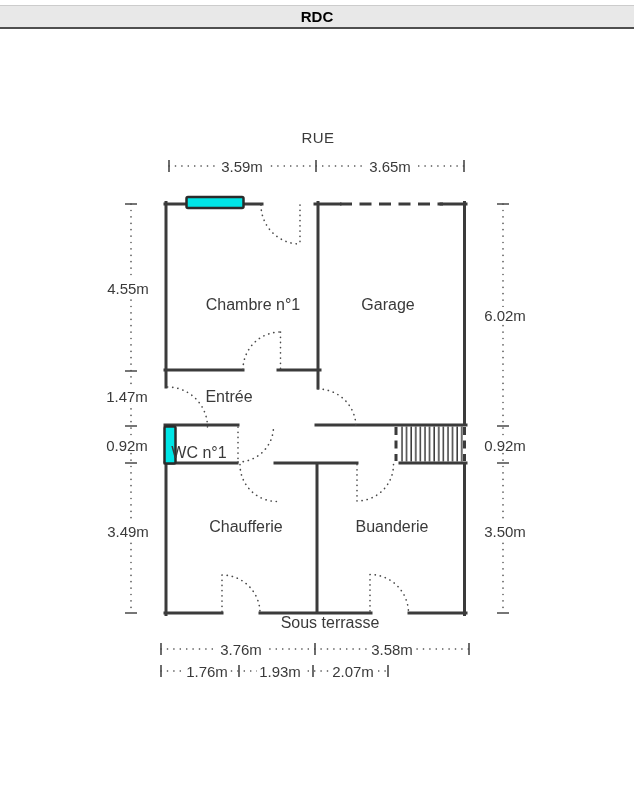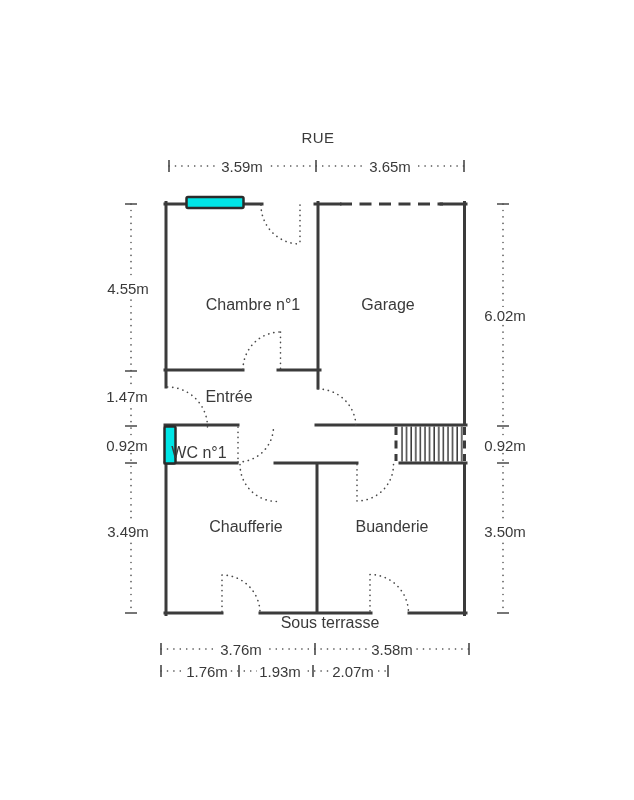--- a/index.html
+++ b/index.html
@@ -21,20 +21,23 @@
   .room-lbl{font-size:16px;text-anchor:middle;dominant-baseline:central;}
   .dim-lbl{font-size:15px;text-anchor:middle;dominant-baseline:central;}
   .street-lbl{font-size:15px;text-anchor:middle;dominant-baseline:central;letter-spacing:.5px;}
   .win{stroke:#2b2b2b;stroke-width:2.5;}
 </style>
 </head>
 <body>
 
 <div id="page">
 
+  <div id="header-bar">
+    <span>RDC</span>
+  </div>
 
   <svg width="634" height="800" viewBox="0 0 634 800">
     <defs>
       <pattern id="hatch" x="400" y="426" width="4.6" height="36" patternUnits="userSpaceOnUse">
         <line x1="2" y1="0" x2="2" y2="36" stroke="#3b3b3b" stroke-width="1.5"></line>
       </pattern>
     </defs>
 
     <g>
       <path class="wall" d="

